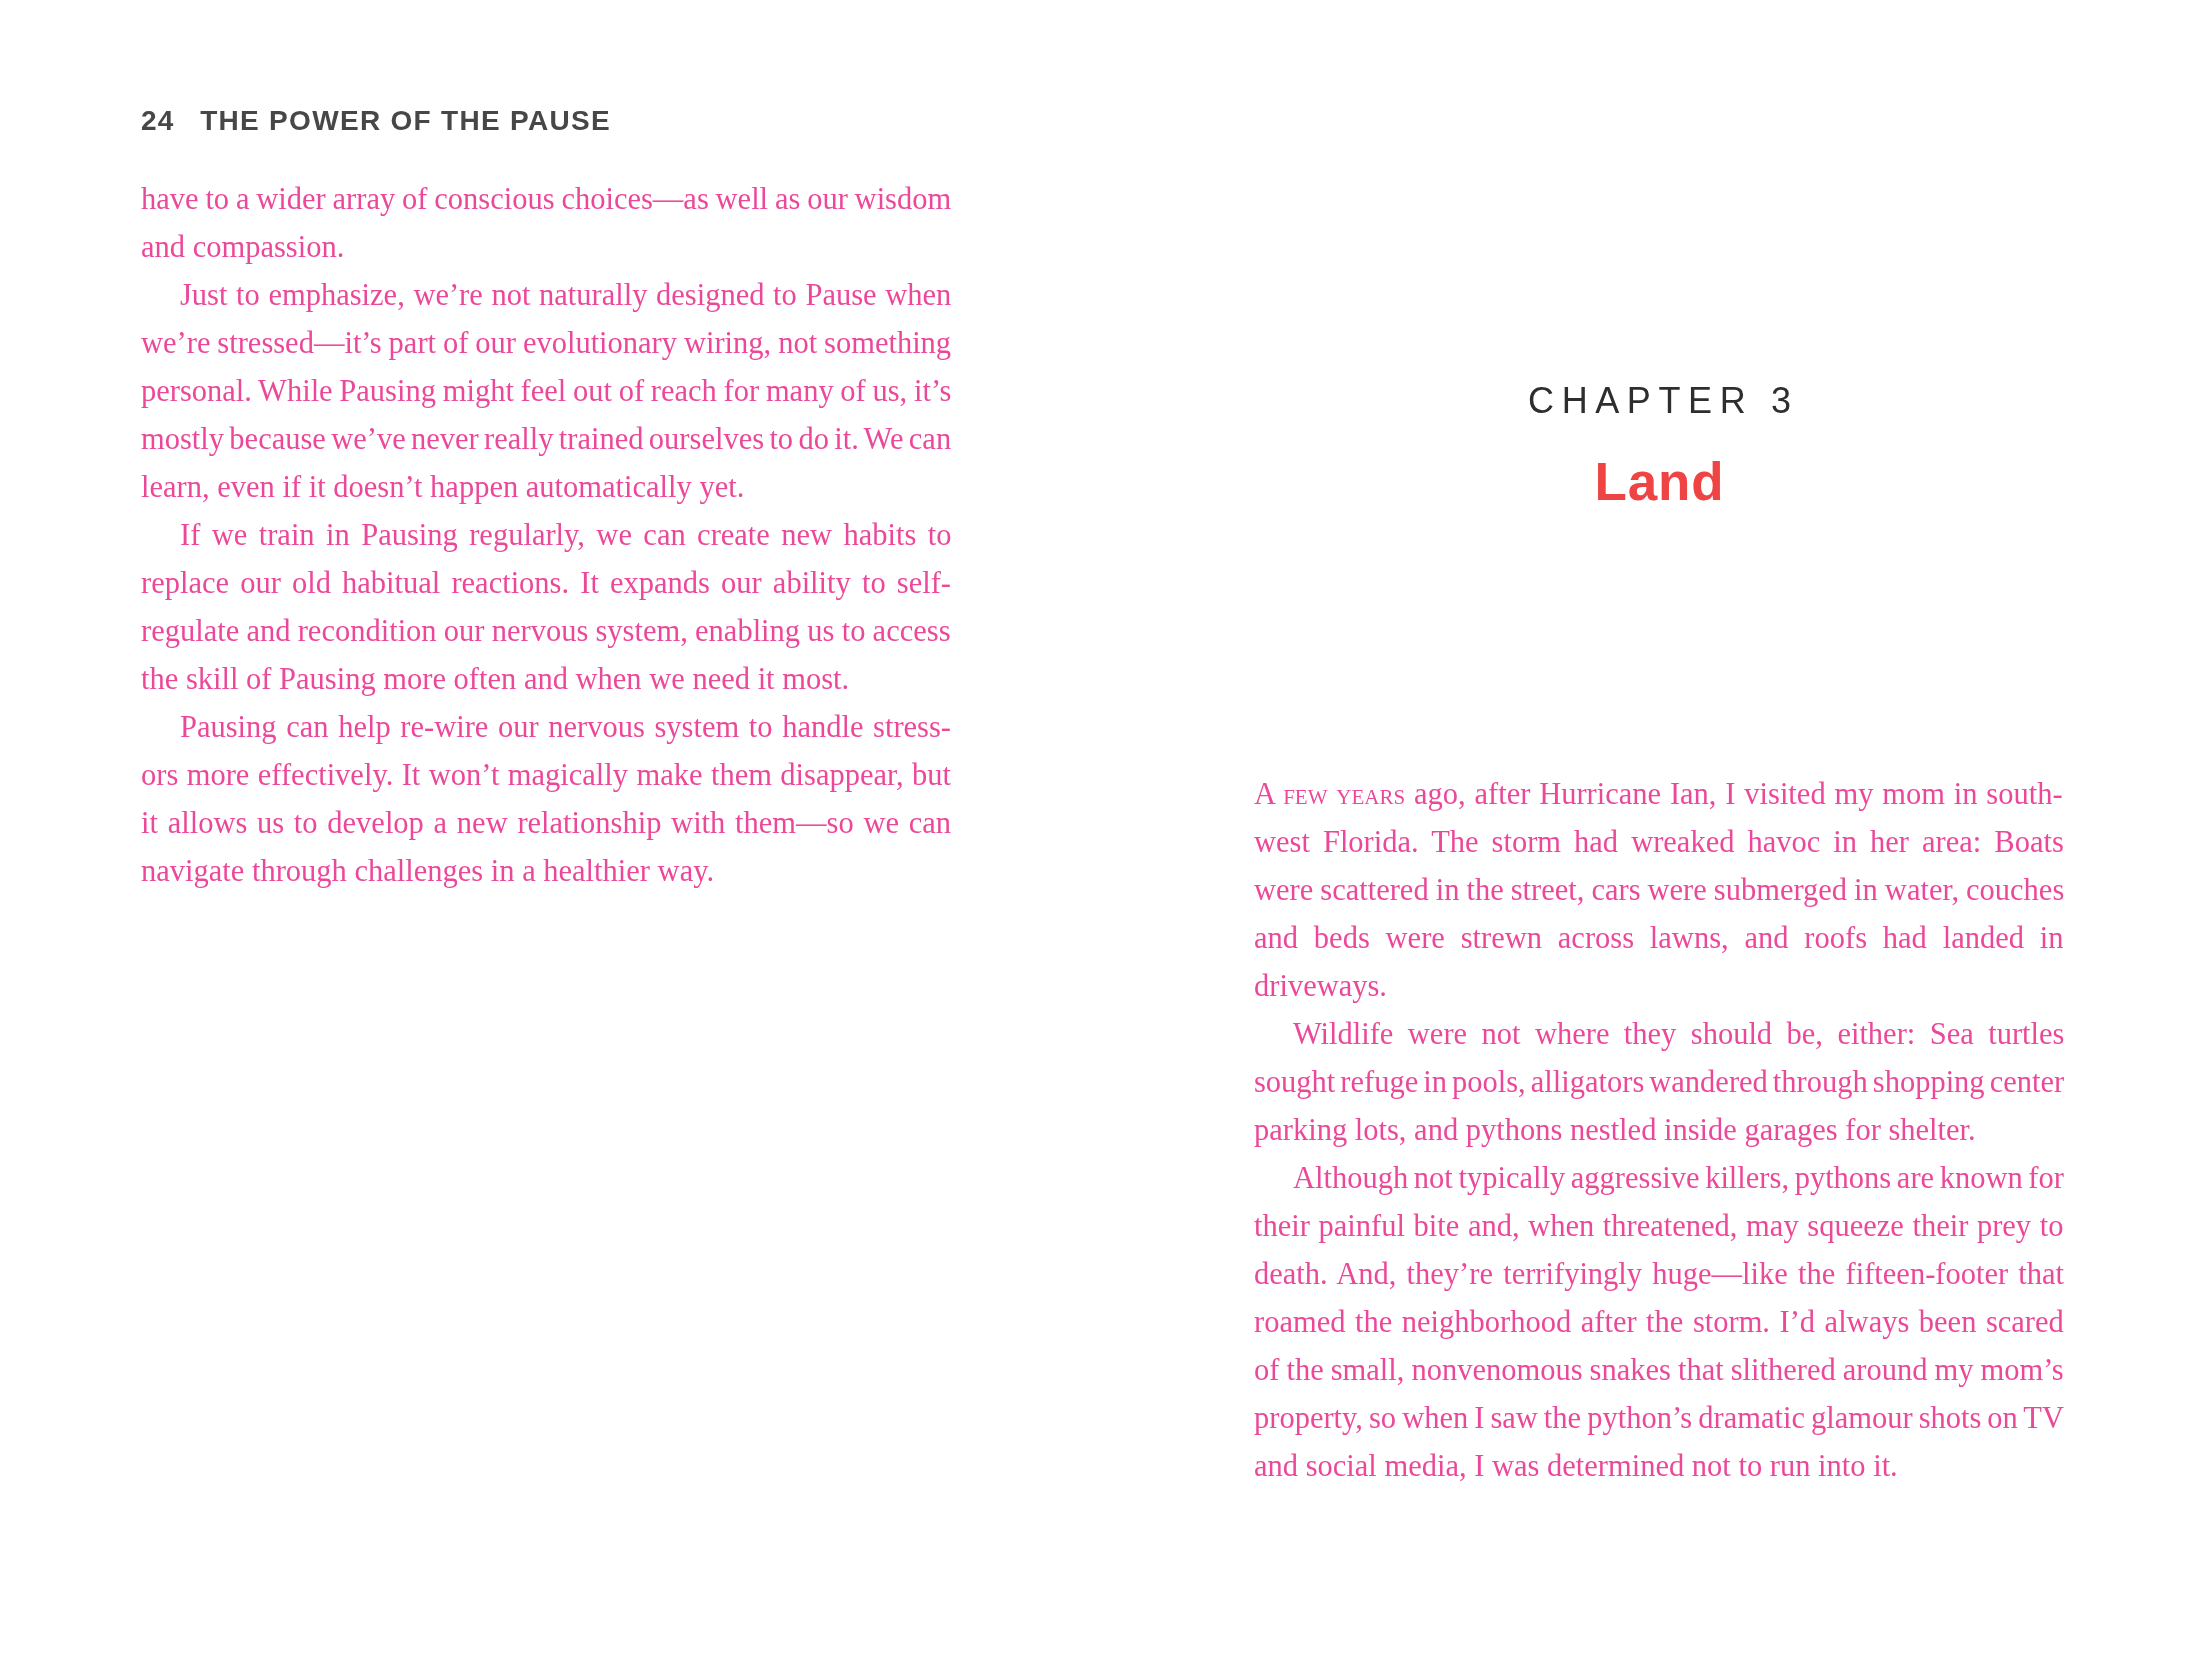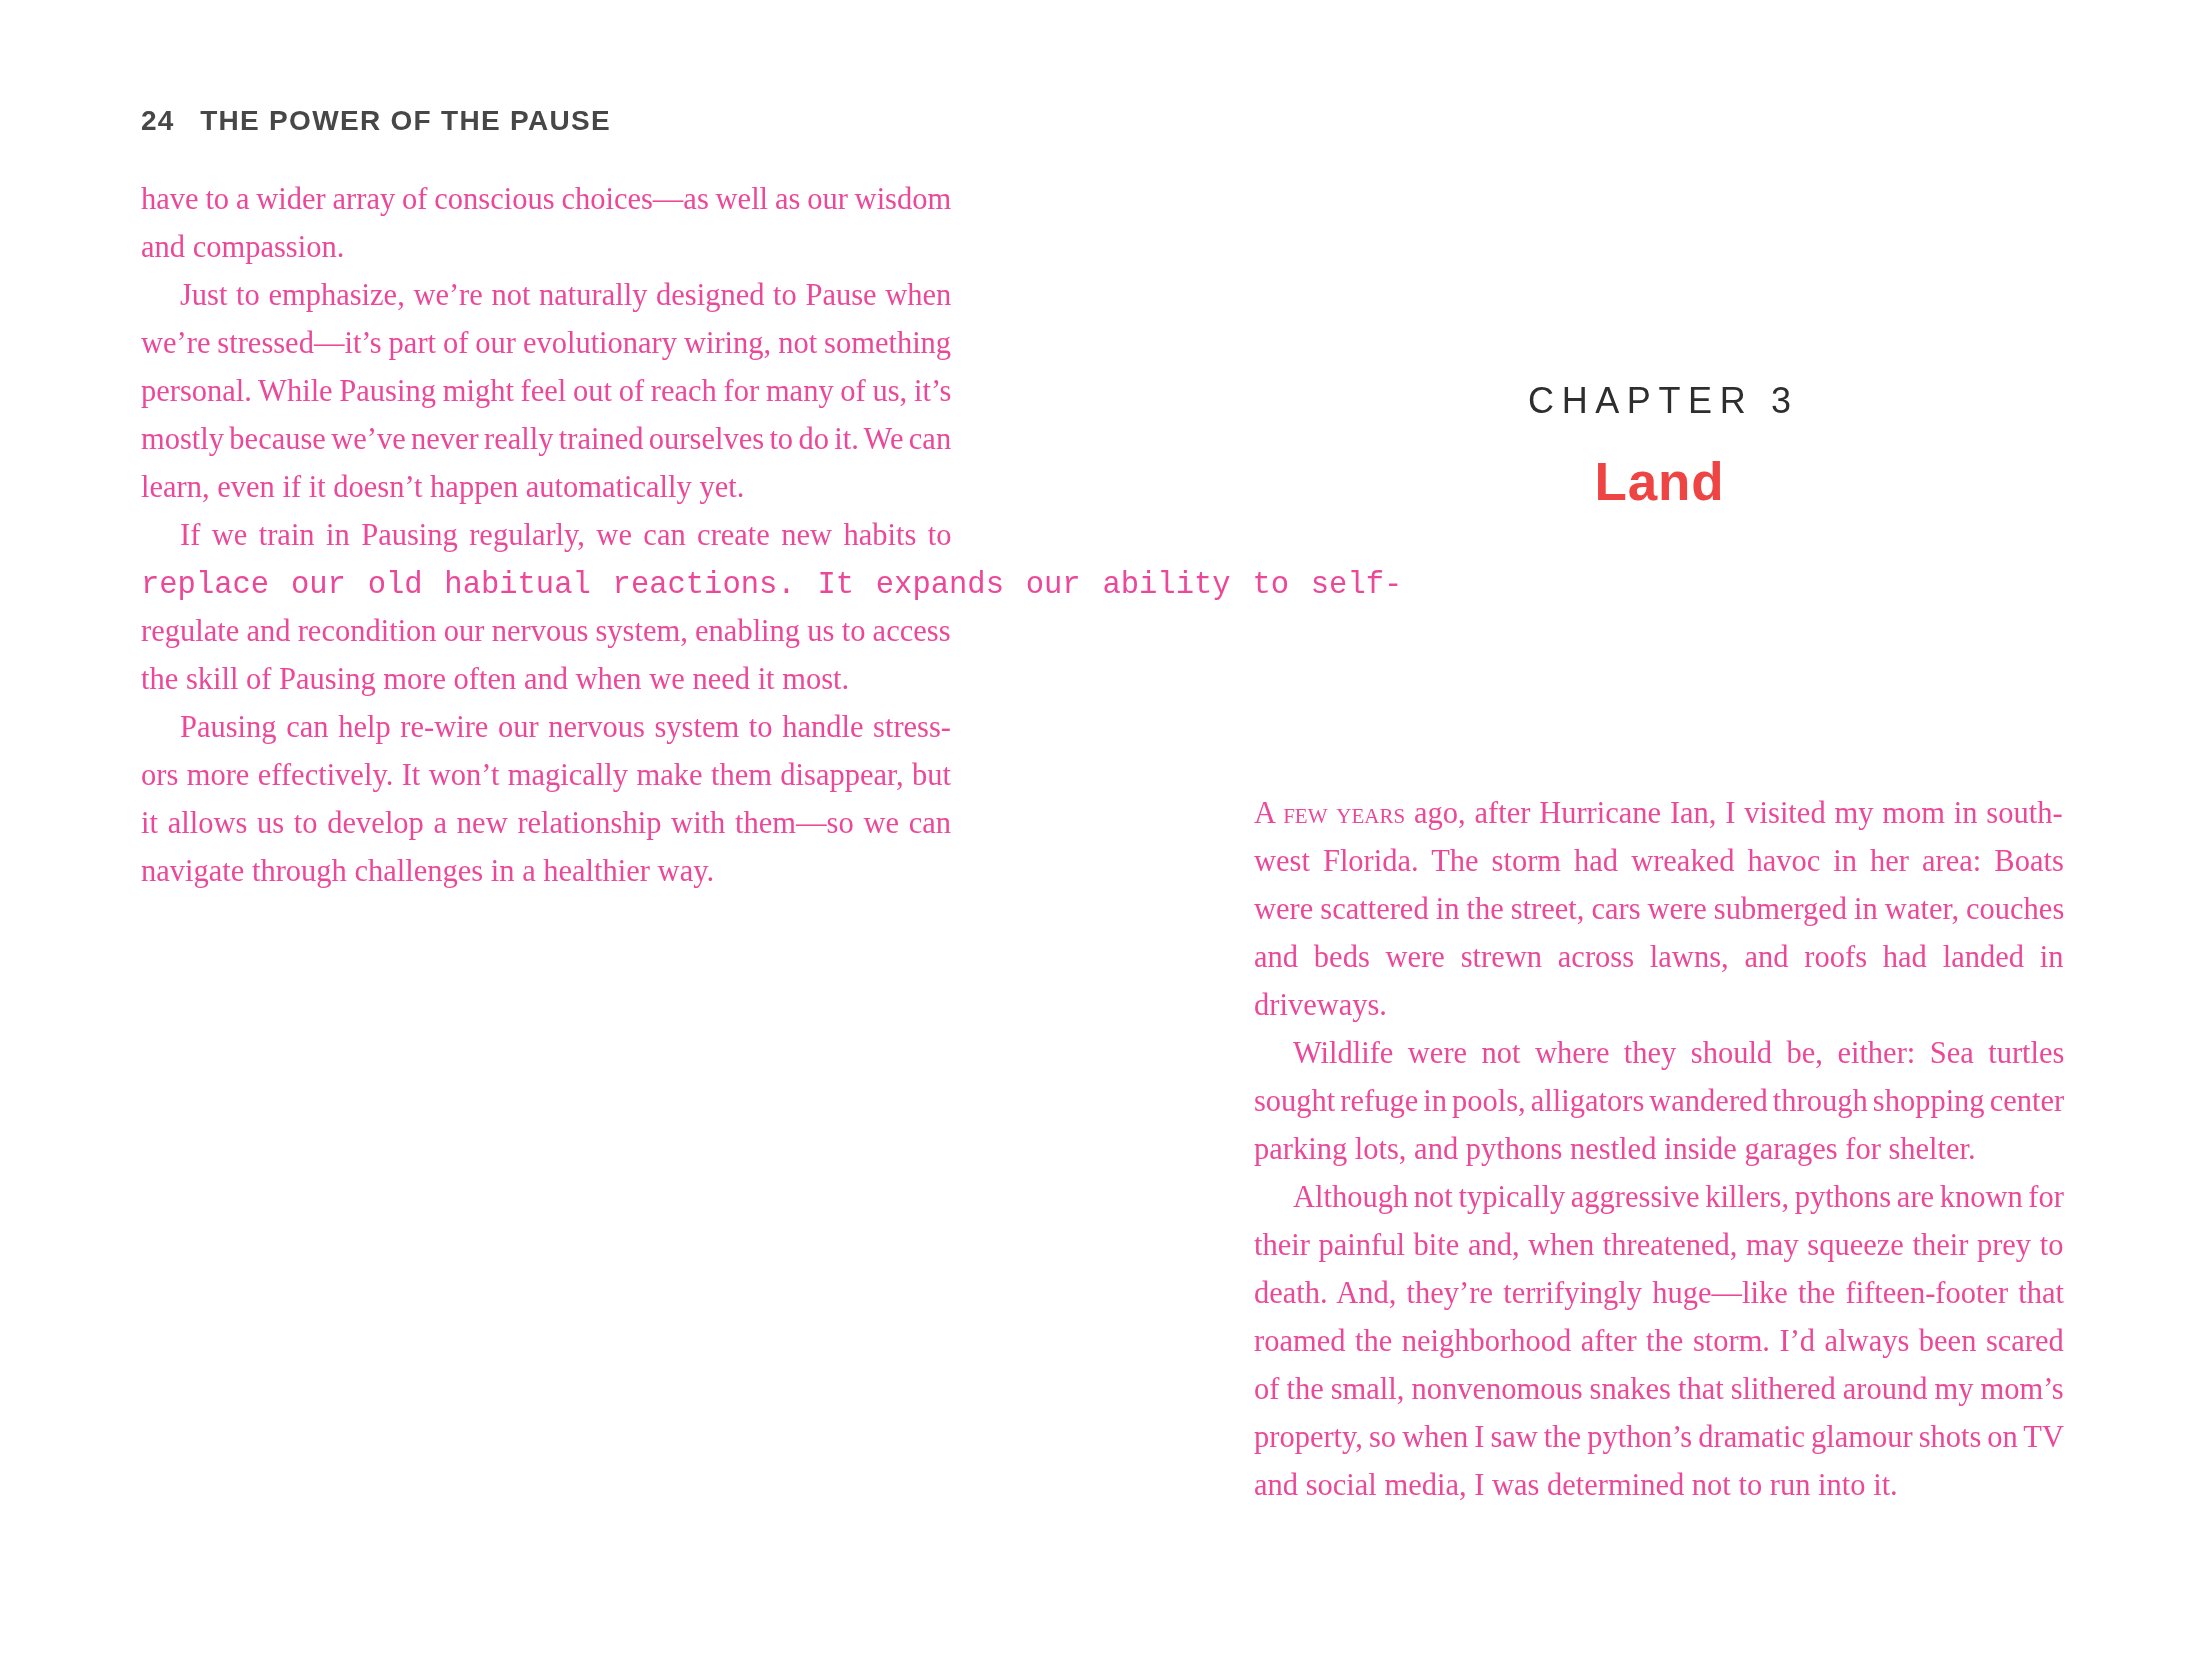--- a/index.html
+++ b/index.html
@@ -34,21 +34,21 @@
 
   
   .textcol {
     position: absolute;
     width: 811px;
     font-size: 30.5px;
     line-height: 48px;
     color: #ec4899;
   }
   #left-body  { left: 141px;  top: 175px; }
-  #right-body { left: 1254px; top: 789px; font-family: Liberation Serif, serif; }
+  #right-body { left: 1254px; top: 770px; font-family: Liberation Serif, serif; }
 
   .line { white-space: nowrap; height: 48px; }
   .line.indent { padding-left: 39px; }
   .sc { font-variant: small-caps; }
 
   
   .chapter-label {
     position: absolute;
     left: 1254px;
     top: 380px;
@@ -88,21 +88,21 @@
     </div>
     <div class="textcol" id="left-body">
         <div class="line"><span class="measure" style="word-spacing: -0.8px;">have to a wider array of conscious choices—as well as our wisdom</span></div>
         <div class="line"><span class="measure" style="word-spacing: 0px;">and compassion.</span></div>
         <div class="line indent"><span class="measure" style="word-spacing: 1px;">Just to emphasize, we’re not naturally designed to Pause when</span></div>
         <div class="line"><span class="measure" style="word-spacing: -0.7px;">we’re stressed—it’s part of our evolutionary wiring, not something</span></div>
         <div class="line"><span class="measure" style="word-spacing: -0.9px;">personal. While Pausing might feel out of reach for many of us, it’s</span></div>
         <div class="line"><span class="measure" style="word-spacing: -2.3px;">mostly because we’ve never really trained ourselves to do it. We can</span></div>
         <div class="line"><span class="measure" style="word-spacing: 0px;">learn, even if it doesn’t happen automatically yet.</span></div>
         <div class="line indent"><span class="measure" style="word-spacing: 3.8px;">If we train in Pausing regularly, we can create new habits to</span></div>
-        <div class="line"><span class="measure" style="word-spacing: 3.5px; font-family: Liberation Mono, monospace;">replace our old habitual reactions. It expands our ability to self-</span></div>
+        <div class="line"><span class="measure" style="word-spacing: 3.5px;">replace our old habitual reactions. It expands our ability to self-</span></div>
         <div class="line"><span class="measure" style="word-spacing: -0.4px; text-align: center;">regulate and recondition our nervous system, enabling us to access</span></div>
         <div class="line"><span class="measure" style="word-spacing: 0px;">the skill of Pausing more often and when we need it most.</span></div>
         <div class="line indent"><span class="measure" style="word-spacing: 2px;">Pausing can help re-wire our nervous system to handle stress-</span></div>
         <div class="line"><span class="measure" style="word-spacing: 0.8px;">ors more effectively. It won’t magically make them disappear, but</span></div>
         <div class="line"><span class="measure" style="word-spacing: 2.1px;">it allows us to develop a new relationship with them—so we can</span></div>
         <div class="line"><span class="measure" style="word-spacing: 0px;">navigate through challenges in a healthier way.</span></div>
       </div>
   </div>
 
   <div class="page">

